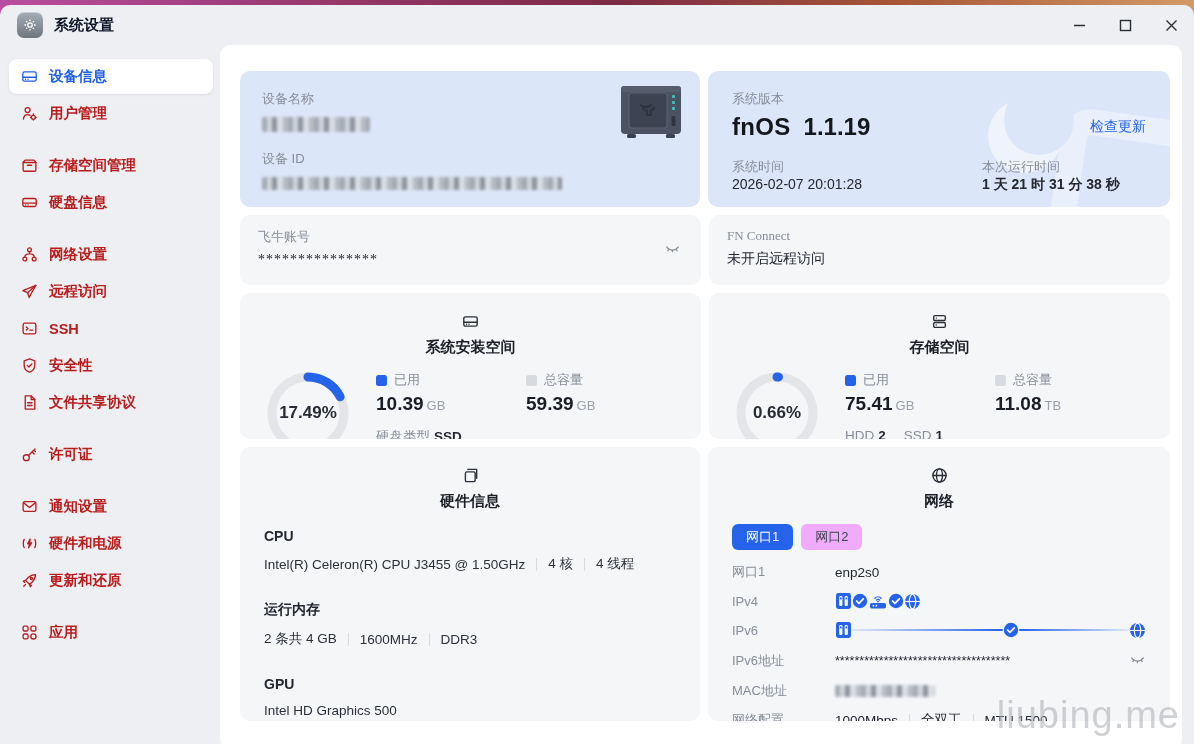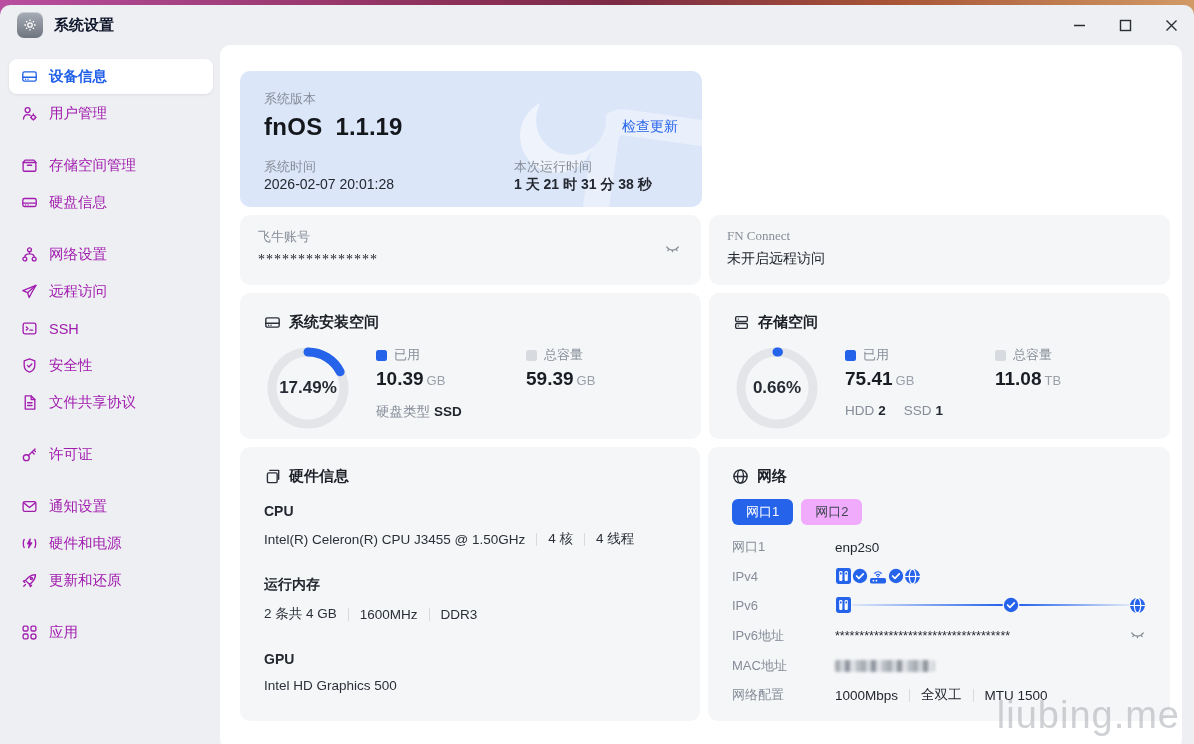--- a/index.html
+++ b/index.html
@@ -21,21 +21,21 @@
     box-shadow:inset 0 1px 0 rgba(255,255,255,.4);
   }
   .app-title { margin-left:11px; font-size:15px; font-weight:700; color:#0f172a; }
   .win-controls { position:absolute; right:0; top:0; height:40px; display:flex; align-items:center; }
   .win-btn { width:46px; height:40px; display:flex; align-items:center; justify-content:center; cursor:pointer; color:#2a2e33; }
   
   .sidebar { position:absolute; left:0; top:40px; width:220px; bottom:0; padding:14px 7px 0 9px; }
   .side-group { margin-bottom:17px; }
   .side-item {
     height:35px; display:flex; align-items:center; gap:11px; padding:0 12px;
-    border-radius:8px; font-size:14.5px; color:#a21caf; cursor:pointer; margin-bottom:2px;
+    border-radius:8px; font-size:14.5px; color:#b91c1c; cursor:pointer; margin-bottom:2px;font-weight:bold;
   }
   .side-item svg { flex:0 0 auto; }
   .side-item.active { background:#ffffff; color:#2160e8; font-weight:600; box-shadow:0 1px 3px rgba(20,30,60,.08); }
   
   .main {
     position:absolute; left:220px; top:40px; width:962px; height:704px;
     background:#ffffff; border-radius:10px; padding:26px 12px 0 20px;
   }
   .row { display:flex; gap:8px; margin-bottom:8px; }
   .card { border-radius:10px; position:relative; overflow:hidden; }
@@ -57,21 +57,21 @@
   .ver-col .lbl, .ver-col1 .lbl { }
   .moon { position:absolute; right:108px; top:28px; width:74px; height:74px; border-radius:50%; background:rgba(255,255,255,.55); z-index:1; }
   .moon-cut { position:absolute; right:96px; top:14px; width:70px; height:70px; border-radius:50%; background:#dce6f9; z-index:2; }
   .deco-shape { position:absolute; right:-34px; bottom:-58px; width:150px; height:150px; border:26px solid rgba(255,255,255,.38); border-radius:30px; transform:rotate(8deg); z-index:1; }
   
   .mini-card { flex:1; height:70px; padding:13px 18px;font-family:Liberation Serif, serif; }
   .mini-card .lbl { margin-bottom:6px; }
   .eye { position:absolute; right:20px; top:24px; color:#8a9099; }
   
   .space-card { flex:1; height:146px; padding:20px 24px; }
-  .card-head { display:flex; align-items:center; gap:8px; font-size:15px; font-weight:700; color:#1d2127; }
+  .card-head { display:flex; align-items:center; gap:8px; font-size:15px; font-weight:700; color:#1d2127;flex-direction:column; }
   .card-head svg { color:#2a2f38; }
   .space-body { display:flex; margin-top:14px; }
   .donut-wrap { position:relative; width:84px; height:84px; margin-left:2px; }
   .donut-txt { position:absolute; inset:0; display:flex; align-items:center; justify-content:center; font-size:17px; font-weight:600; color:#272c34;text-align:center; }
   .space-stats { margin-left:26px; flex:1; }
   .legend-row { display:flex; }
   .legend-col { width:150px; }
   .legend-head { display:flex; align-items:center; gap:7px; font-size:13px; color:#868d98; }
   .sq { width:11px; height:11px; border-radius:2.5px; }
   .sq.blue { background:#2563eb; }
@@ -256,20 +256,40 @@
             <circle cx="11.7" cy="11.7" r="2.4"></circle>
           </svg>
         <span>应用</span>
       </div>
     </div>
   </div>
 
   <div class="main">
 
     <div class="row">
+      <div class="card blue device-card">
+        <div class="lbl">设备名称</div>
+        <div class="redact" style="width:108px;height:15px;margin-top:9px;"></div>
+        <div class="lbl" style="margin-top:18px;">设备 ID</div>
+        <div class="redact" style="width:300px;height:13px;margin-top:9px;"></div>
+        <div class="nas-img">
+          <svg width="70" height="62" viewBox="0 0 70 62">
+            <rect x="5" y="4" width="60" height="48" rx="4" fill="#4b5362"></rect>
+            <rect x="5" y="4" width="60" height="6" rx="3" fill="#565e6d"></rect>
+            <rect x="13" y="11" width="38" height="35" rx="2.5" fill="#3c4351" stroke="#5a6271" stroke-width="1.2"></rect>
+            <path d="M24 23c1.5 0 2.5 1.8 4.5 1.8h3c2 0 3-1.8 4.5-1.8M27 24.8c0 2.2 1.6 3.8 3.5 3.8h.5v4.5h3.6v-4.5c2.2-.3 3.4-1.8 3.4-3.8" fill="none" stroke="#2d3440" stroke-width="2"></path>
+            <rect x="56" y="13" width="3" height="3" rx="1" fill="#39c8c0"></rect>
+            <rect x="56" y="19" width="3" height="3" rx="1" fill="#39c8c0"></rect>
+            <rect x="56" y="25" width="3" height="3" rx="1" fill="#39c8c0"></rect>
+            <rect x="55.5" y="34" width="4" height="10" rx="1.5" fill="#2e3440"></rect>
+            <rect x="11" y="52" width="9" height="4" rx="1.5" fill="#3a414f"></rect>
+            <rect x="50" y="52" width="9" height="4" rx="1.5" fill="#3a414f"></rect>
+          </svg>
+        </div>
+      </div>
 
       <div class="card blue version-card">
         <div class="moon"></div>
         <div class="moon-cut"></div>
         <div class="deco-shape"></div>
         <div class="lbl" style="position:relative;z-index:3;">系统版本</div>
         <div class="os-line">
           <span class="os-name">fnOS</span>
           <span class="os-ver">1.1.19</span>
           <span class="link">检查更新</span>

